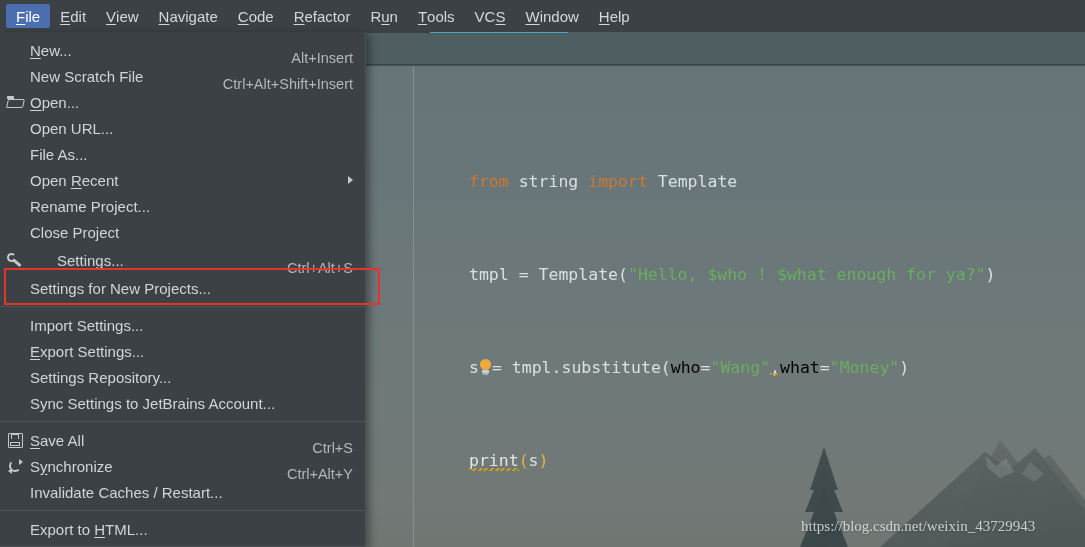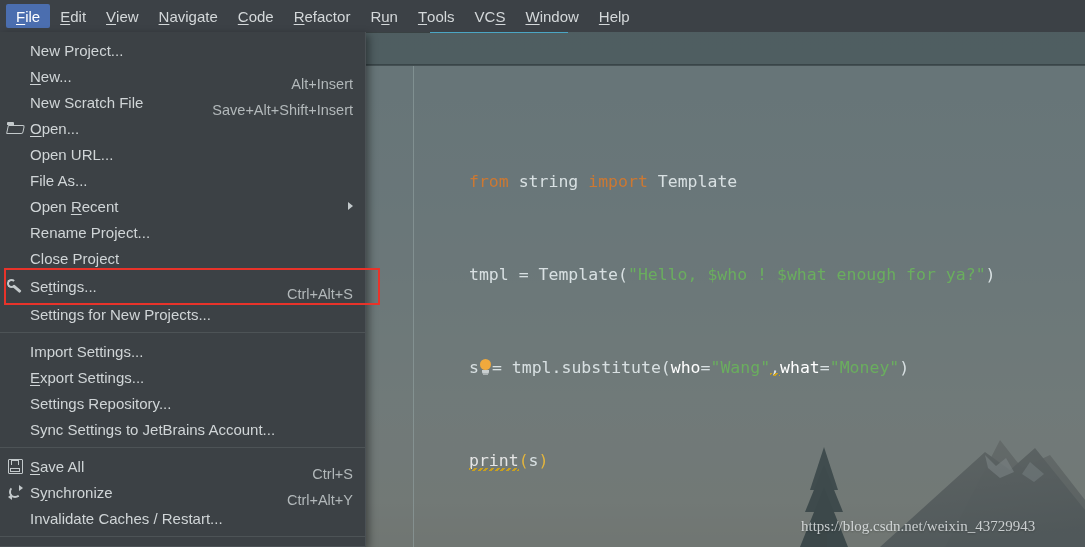--- a/index.html
+++ b/index.html
@@ -64,21 +64,21 @@
   
   .code {
     position:absolute; left:424px; top:104px;
     font-family:"DejaVu Sans Mono", monospace;
     font-size:16.5px; line-height:31px; white-space:pre;margin-left:45px;
   }
   .code .row { height:31px; }
   .kw      { color:#cc7832; }
   .plain   { color:#d8e0e2; }
   .str     { color:#6aae5e; }
-  .narg    { color:#ffffff; }
+  .narg    { color:#000000; }
   .builtin { color:#e5e5e5; position:relative; }
   .builtin::after{
     content:""; position:absolute; left:0; right:0; bottom:-1px; height:3px;
     background:repeating-linear-gradient(135deg,#c8a020 0 2px, transparent 2px 4px);
   }
   .paren-y { color:#e3b53d; }
   .comma-w { color:#d8e0e2; position:relative; }
   .comma-w::after{
     content:""; position:absolute; left:0; right:0; bottom:1px; height:3px;
     background:repeating-linear-gradient(135deg,#c8a020 0 2px, transparent 2px 4px);
@@ -281,35 +281,31 @@
     <div class="menubar-item"><span class="mnem">R</span>efactor</div>
     <div class="menubar-item">R<span class="mnem">u</span>n</div>
     <div class="menubar-item"><span class="mnem">T</span>ools</div>
     <div class="menubar-item">VC<span class="mnem">S</span></div>
     <div class="menubar-item"><span class="mnem">W</span>indow</div>
     <div class="menubar-item"><span class="mnem">H</span>elp</div>
   </div>
 
   <div class="dropdown">
 
-    <div class="mi">
-      <span class="mi-icon"></span>
-      <span class="mi-label">New Project...</span>
-    </div>
 
     <div class="mi">
       <span class="mi-icon"></span>
       <span class="mi-label"><span class="mnem">N</span>ew...</span>
       <span class="mi-accel">Alt+Insert</span>
     </div>
 
     <div class="mi">
       <span class="mi-icon"></span>
       <span class="mi-label">New Scratch File</span>
-      <span class="mi-accel">Save+Alt+Shift+Insert</span>
+      <span class="mi-accel">Ctrl+Alt+Shift+Insert</span>
     </div>
 
     <div class="mi">
       <span class="mi-icon">
         <span class="ic-folder">
             <span class="tabf"></span>
             <span class="body"></span>
           </span>
       </span>
       <span class="mi-label"><span class="mnem">O</span>pen...</span>
@@ -334,21 +330,21 @@
     <div class="mi">
       <span class="mi-icon"></span>
       <span class="mi-label">Rename Project...</span>
     </div>
 
     <div class="mi">
       <span class="mi-icon"></span>
       <span class="mi-label">Close Project</span>
     </div>
 
-    <div class="mi" style="height:30px;">
+    <div class="mi" style="height:30px;gap:27px;">
       <span class="mi-icon">
         <span class="ic-wrench">
             <span class="head"></span>
             <span class="handle"></span>
           </span>
       </span>
       <span class="mi-label">Se<span class="mnem">t</span>tings...</span>
       <span class="mi-accel">Ctrl+Alt+S</span>
     </div>
 

